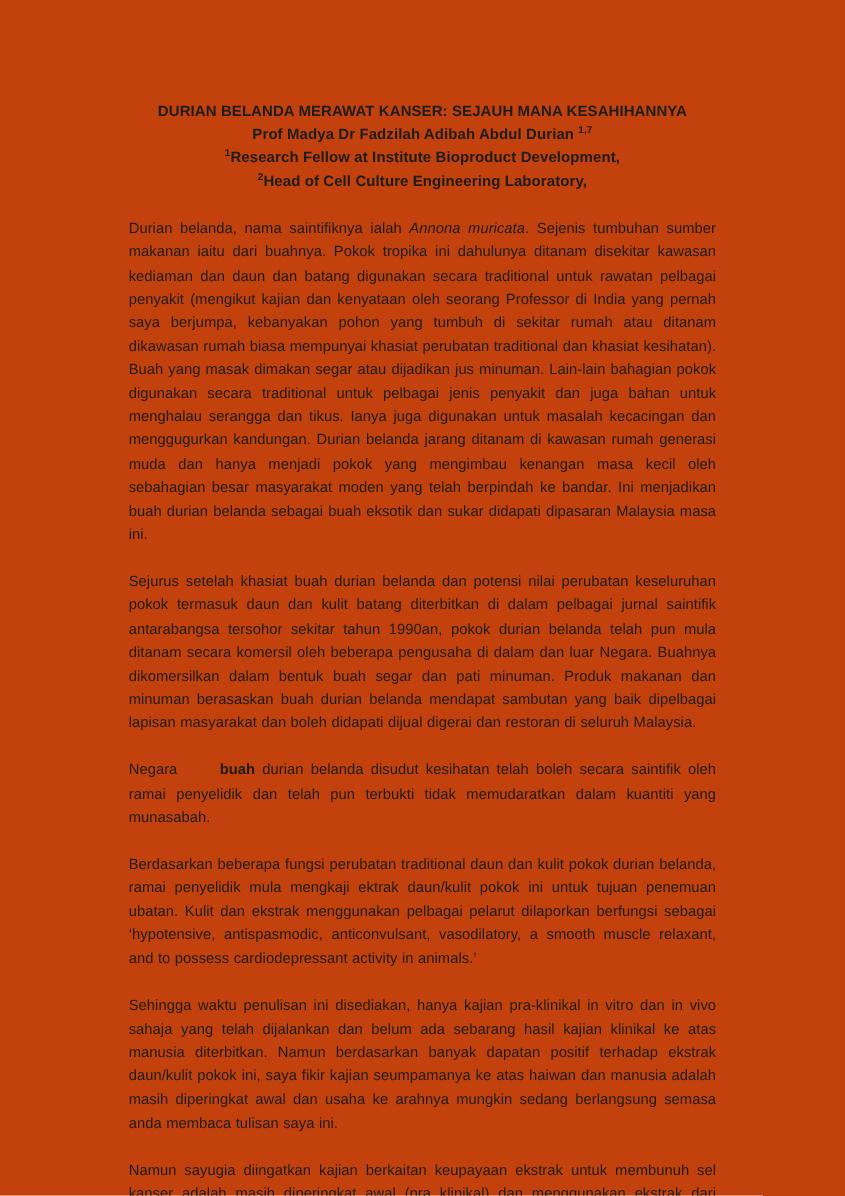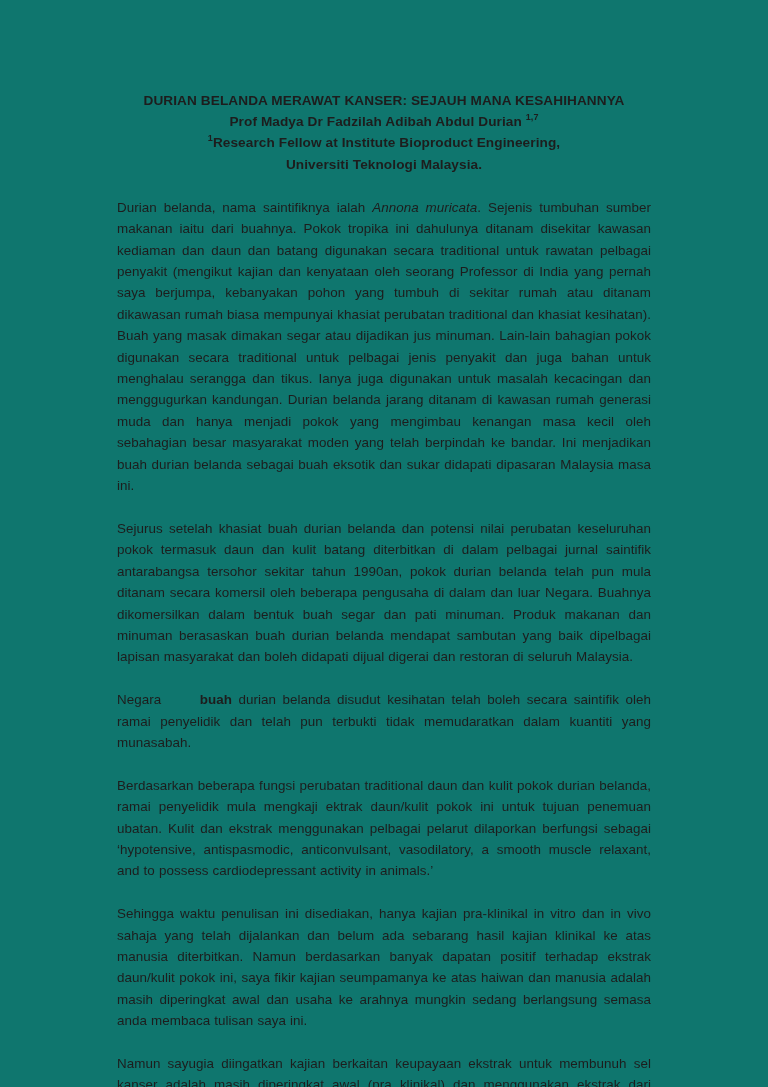--- a/index.html
+++ b/index.html
@@ -12,21 +12,21 @@
     height: 1087px;
     font-family: "Liberation Sans", sans-serif;
     color: #1d1d1d;
     -webkit-font-smoothing: antialiased;
   }
   .page {
     box-sizing: border-box;
     width: 768px;
     height: 1087px;
     padding: 90px 117px 40px 117px;
-    background: #0f766e;
+    background: #c2410c;
     overflow: hidden;
   }
   .header {
     text-align: center;
     font-weight: bold;
     font-size: 13.6px;
     line-height: 21.2px;
     letter-spacing: 0.1px;
   }
   .header sup {
@@ -52,22 +52,22 @@
   .run-bold   { font-weight: bold; margin-left: 32px; }
 </style>
 </head>
 <body>
 
 <div class="page">
 
   <div class="header">
     <div>DURIAN BELANDA MERAWAT KANSER: SEJAUH MANA KESAHIHANNYA</div>
     <div><span>Prof Madya Dr Fadzilah Adibah Abdul Durian </span><sup>1,7</sup></div>
-    <div><sup>1</sup><span>Research Fellow at Institute Bioproduct Engineering,</span></div>
-    <div><sup></sup><span>Universiti Teknologi Malaysia.</span></div>
+    <div><sup>1</sup><span>Research Fellow at Institute Bioproduct Development,</span></div>
+    <div><sup>2</sup><span>Head of Cell Culture Engineering Laboratory,</span></div>
   </div>
 
   <div class="article-body">
       <p class="para"><span>Durian belanda, nama saintifiknya ialah </span><span class="run-italic">Annona muricata</span><span>. Sejenis tumbuhan sumber makanan iaitu dari buahnya. Pokok tropika ini dahulunya ditanam disekitar kawasan kediaman dan daun dan batang digunakan secara traditional untuk rawatan pelbagai penyakit (mengikut kajian dan kenyataan oleh seorang Professor di India yang pernah saya berjumpa, kebanyakan pohon yang tumbuh di sekitar rumah atau ditanam dikawasan rumah biasa mempunyai khasiat perubatan traditional dan khasiat kesihatan). Buah yang masak dimakan segar atau dijadikan jus minuman. Lain-lain bahagian pokok digunakan secara traditional untuk pelbagai jenis penyakit dan juga bahan untuk menghalau serangga dan tikus. Ianya juga digunakan untuk masalah kecacingan dan menggugurkan kandungan. Durian belanda jarang ditanam di kawasan rumah generasi muda dan hanya menjadi pokok yang mengimbau kenangan masa kecil oleh sebahagian besar masyarakat moden yang telah berpindah ke bandar. Ini menjadikan buah durian belanda sebagai buah eksotik dan sukar didapati dipasaran Malaysia masa ini.</span></p>
       <p class="para"><span>Sejurus setelah khasiat buah durian belanda dan potensi nilai perubatan keseluruhan pokok termasuk daun dan kulit batang diterbitkan di dalam pelbagai jurnal saintifik antarabangsa tersohor sekitar tahun 1990an, pokok durian belanda telah pun mula ditanam secara komersil oleh beberapa pengusaha di dalam dan luar Negara. Buahnya dikomersilkan dalam bentuk buah segar dan pati minuman. Produk makanan dan minuman berasaskan buah durian belanda mendapat sambutan yang baik dipelbagai lapisan masyarakat dan boleh didapati dijual digerai dan restoran di seluruh Malaysia.</span></p>
       <p class="para"><span>Negara </span><span class="run-bold">buah</span><span> durian belanda disudut kesihatan telah boleh secara saintifik oleh ramai penyelidik dan telah pun terbukti tidak memudaratkan dalam kuantiti yang munasabah.</span></p>
       <p class="para"><span>Berdasarkan beberapa fungsi perubatan traditional daun dan kulit pokok durian belanda, ramai penyelidik mula mengkaji ektrak daun/kulit pokok ini untuk tujuan penemuan ubatan. Kulit dan ekstrak menggunakan pelbagai pelarut dilaporkan berfungsi sebagai ‘hypotensive, antispasmodic, anticonvulsant, vasodilatory, a smooth muscle relaxant, and to possess cardiodepressant activity in animals.’</span></p>
       <p class="para"><span>Sehingga waktu penulisan ini disediakan, hanya kajian pra-klinikal in vitro dan in vivo sahaja yang telah dijalankan dan belum ada sebarang hasil kajian klinikal ke atas manusia diterbitkan. Namun berdasarkan banyak dapatan positif terhadap ekstrak daun/kulit pokok ini, saya fikir kajian seumpamanya ke atas haiwan dan manusia adalah masih diperingkat awal dan usaha ke arahnya mungkin sedang berlangsung semasa anda membaca tulisan saya ini.</span></p>
       <p class="para"><span>Namun sayugia diingatkan kajian berkaitan keupayaan ekstrak untuk membunuh sel kanser adalah masih diperingkat awal (pra klinikal) dan menggunakan ekstrak dari pelbagai pelarut atau bahan aktif fitokimia dari pokok durian belanda yang telah ditulinkan yang dikenali sebagai Annonaceous acetogenins (annonacin, muricoreacin dan murihexocin). Salah satu bahan aktif yang didapati berkesan membunuh sel kanser iaitu annonacin (mitochondrial complex 1 inhibitor) juga sebenarnya didapati sangat toksik kepada sel otak dan disabitkan</span></p>
     </div>

